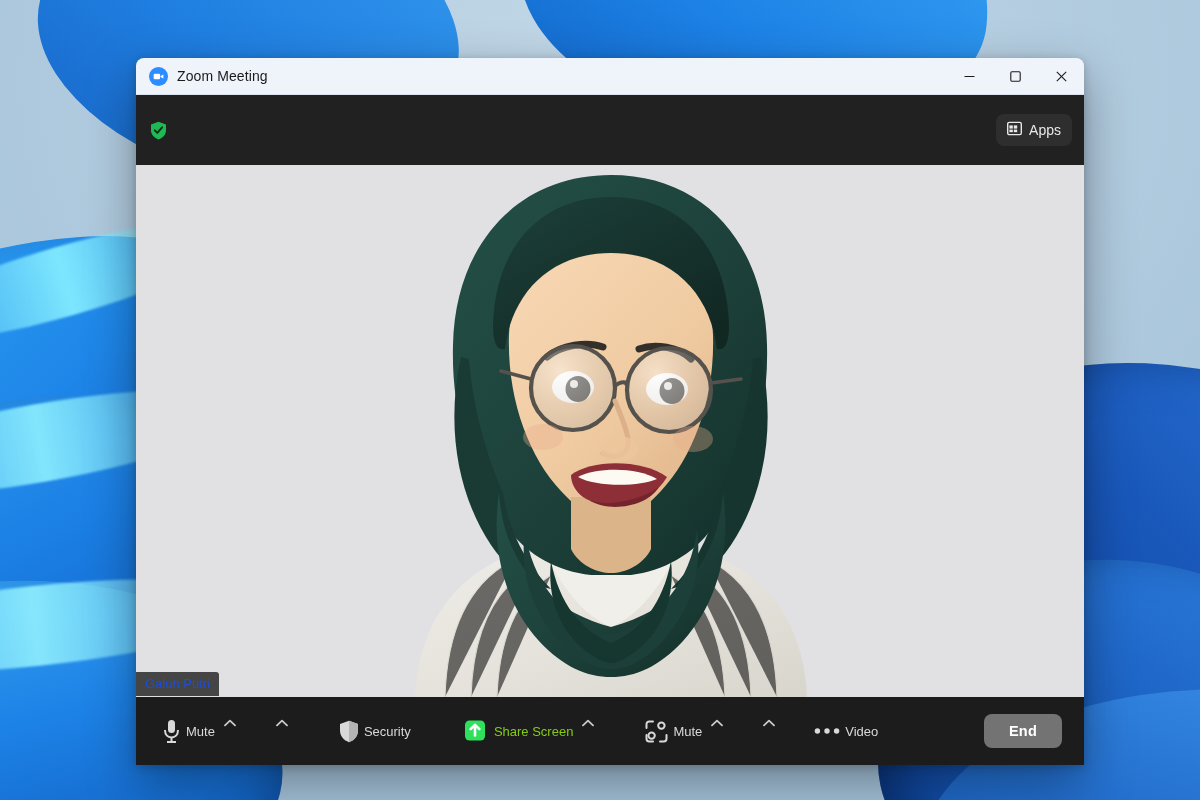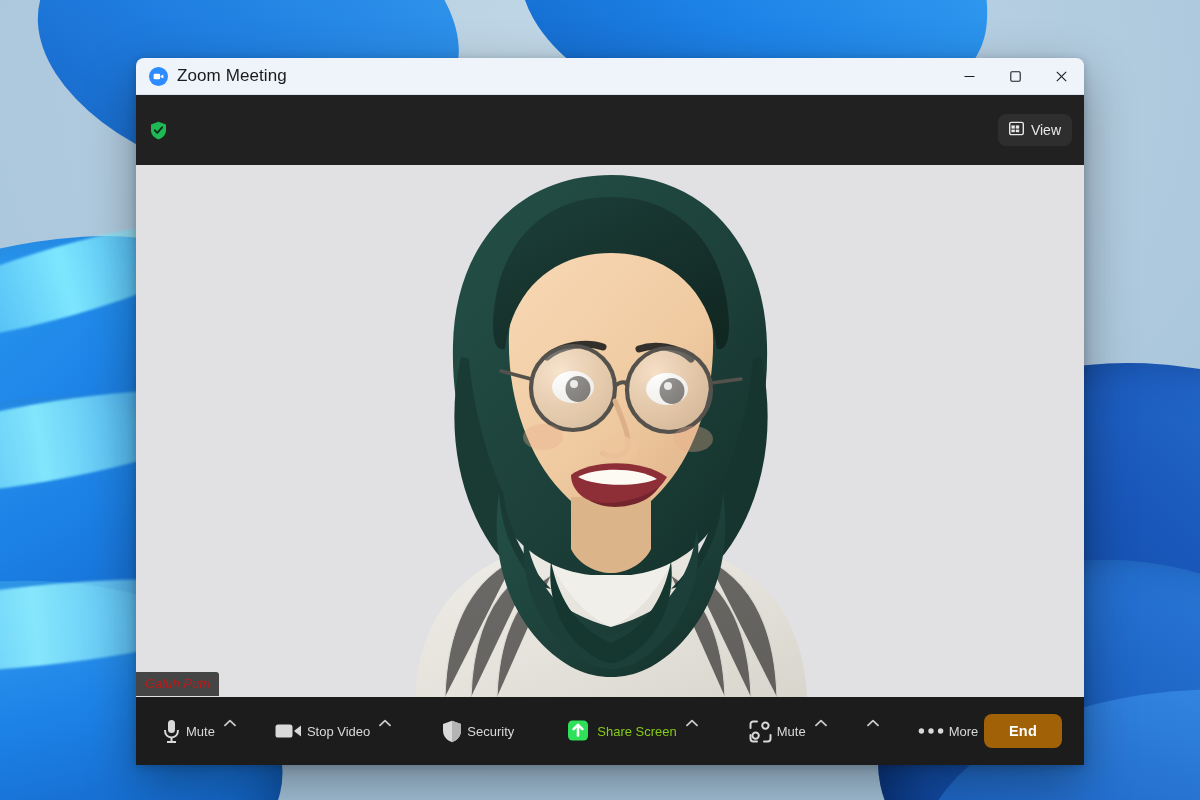--- a/index.html
+++ b/index.html
@@ -118,21 +118,21 @@
   }
   #zoom-logo {
     width:19px; height:19px; border-radius:50%;
     background:#2d8cff;
     margin-left:13px; margin-right:9px;
     display:flex; align-items:center; justify-content:center;
     flex:0 0 auto;
   }
   #zoom-logo svg { display:block; }
   #window-title {
-    font-size:17px; color:#1b1b1b; letter-spacing:.1px;
+    font-size:14px; color:#1b1b1b; letter-spacing:.1px;
     flex:1 1 auto;
   }
   .winctl {
     width:46px; height:37px;
     display:flex; align-items:center; justify-content:center;
     flex:0 0 auto;
   }
 
   
   #top-bar {
@@ -168,26 +168,25 @@
     left:50%; bottom:0;
     transform:translateX(-50%);
     width:470px; height:540px;
   }
   #avatar-wrap svg { display:block; width:100%; height:100%; }
 
   #participant-name {
     position:absolute;
     left:-1px; bottom:1px;
     background:rgba(20,20,20,.76);
-    color:#b91c1c;
+    color:#1d4ed8;
     font-size:13px;
     padding:4px 9px 5px 10px;
     border-radius:0 3px 0 0;
     z-index:5;
-    font-style:italic;
   }
 
   
   #bottom-toolbar {
     height:68px; background:#1c1c1c;
     flex:0 0 auto;
     display:flex; align-items:center;
     position:relative;
     padding-left:22px;
   }
@@ -208,21 +207,21 @@
     display:flex; align-items:flex-start; justify-content:center;
     padding-top:17px;
     cursor:pointer; border-radius:6px;
   }
   .gap-lg { width:42px; }
   .gap-md { width:30px; }
 
   #end-button {
     position:absolute; right:22px; top:50%;
     transform:translateY(-50%);
-    background:#a16207;
+    background:#737373;
     color:#fff; font-size:14.5px; font-weight:bold;
     padding:9px 25px; border-radius:8px;
     border:none; cursor:pointer;
     letter-spacing:.2px;
   }
 </style>
 </head>
 <body>
 
 <div id="desktop">
@@ -279,21 +278,21 @@
     <div id="view-button">
       <span>
         <svg width="15" height="15" viewBox="0 0 15 15">
           <rect x="0.7" y="1.4" width="13.6" height="12.2" rx="1.6" fill="none" stroke="#e8e8e8" stroke-width="1.4"></rect>
           <rect x="2.4" y="4.4" width="3.4" height="3.2" fill="#e8e8e8"></rect>
           <rect x="6.8" y="4.4" width="3.4" height="3.2" fill="#e8e8e8"></rect>
           <rect x="2.4" y="8.6" width="3.4" height="2.6" fill="#e8e8e8"></rect>
           <rect x="6.8" y="8.6" width="3.4" height="2.6" fill="#e8e8e8"></rect>
         </svg>
       </span>
-      <span>View</span>
+      <span>Apps</span>
     </div>
   </div>
 
   <div id="video-stage">
 
     <div id="avatar-wrap">
       <svg viewBox="0 0 470 540" preserveAspectRatio="xMidYMax meet">
         <defs>
           <linearGradient id="gHijab" x1="0" y1="0" x2="1" y2="1">
             <stop offset="0%" stop-color="#235047"></stop>
@@ -409,29 +408,20 @@
       <span class="tool-label">Mute</span>
     </div>
     <div class="caret">
       <svg width="12" height="8" viewBox="0 0 12 8">
         <path d="M1 6.4 L6 1.6 L11 6.4" fill="none" stroke="#c9c9c9" stroke-width="1.8" stroke-linecap="round" stroke-linejoin="round"></path>
       </svg>
     </div>
 
     <div class="gap-md"></div>
 
-    <div class="tool">
-      <span class="tool-icon">
-        <svg width="27" height="18" viewBox="0 0 27 18">
-          <rect x="0.5" y="2.5" width="17" height="13" rx="2.6" fill="#d9d9d9"></rect>
-          <path d="M19.5 8.5 L26 3.6 V14.4 L19.5 9.5 Z" fill="#d9d9d9"></path>
-        </svg>
-      </span>
-      <span class="tool-label">Stop Video</span>
-    </div>
     <div class="caret">
       <svg width="12" height="8" viewBox="0 0 12 8">
         <path d="M1 6.4 L6 1.6 L11 6.4" fill="none" stroke="#c9c9c9" stroke-width="1.8" stroke-linecap="round" stroke-linejoin="round"></path>
       </svg>
     </div>
 
     <div class="gap-lg"></div>
 
     <div class="tool">
       <span class="tool-icon">
@@ -492,19 +482,19 @@
     <div class="gap-md"></div>
 
     <div class="tool">
       <span class="tool-icon">
         <svg width="26" height="8" viewBox="0 0 26 8">
           <circle cx="3.4" cy="4" r="2.7" fill="#d9d9d9"></circle>
           <circle cx="13" cy="4" r="2.7" fill="#d9d9d9"></circle>
           <circle cx="22.6" cy="4" r="2.7" fill="#d9d9d9"></circle>
         </svg>
       </span>
-      <span class="tool-label">More</span>
+      <span class="tool-label">Video</span>
     </div>
 
     <button id="end-button">End</button>
   </div>
 
 </div>
 
 </body></html>

